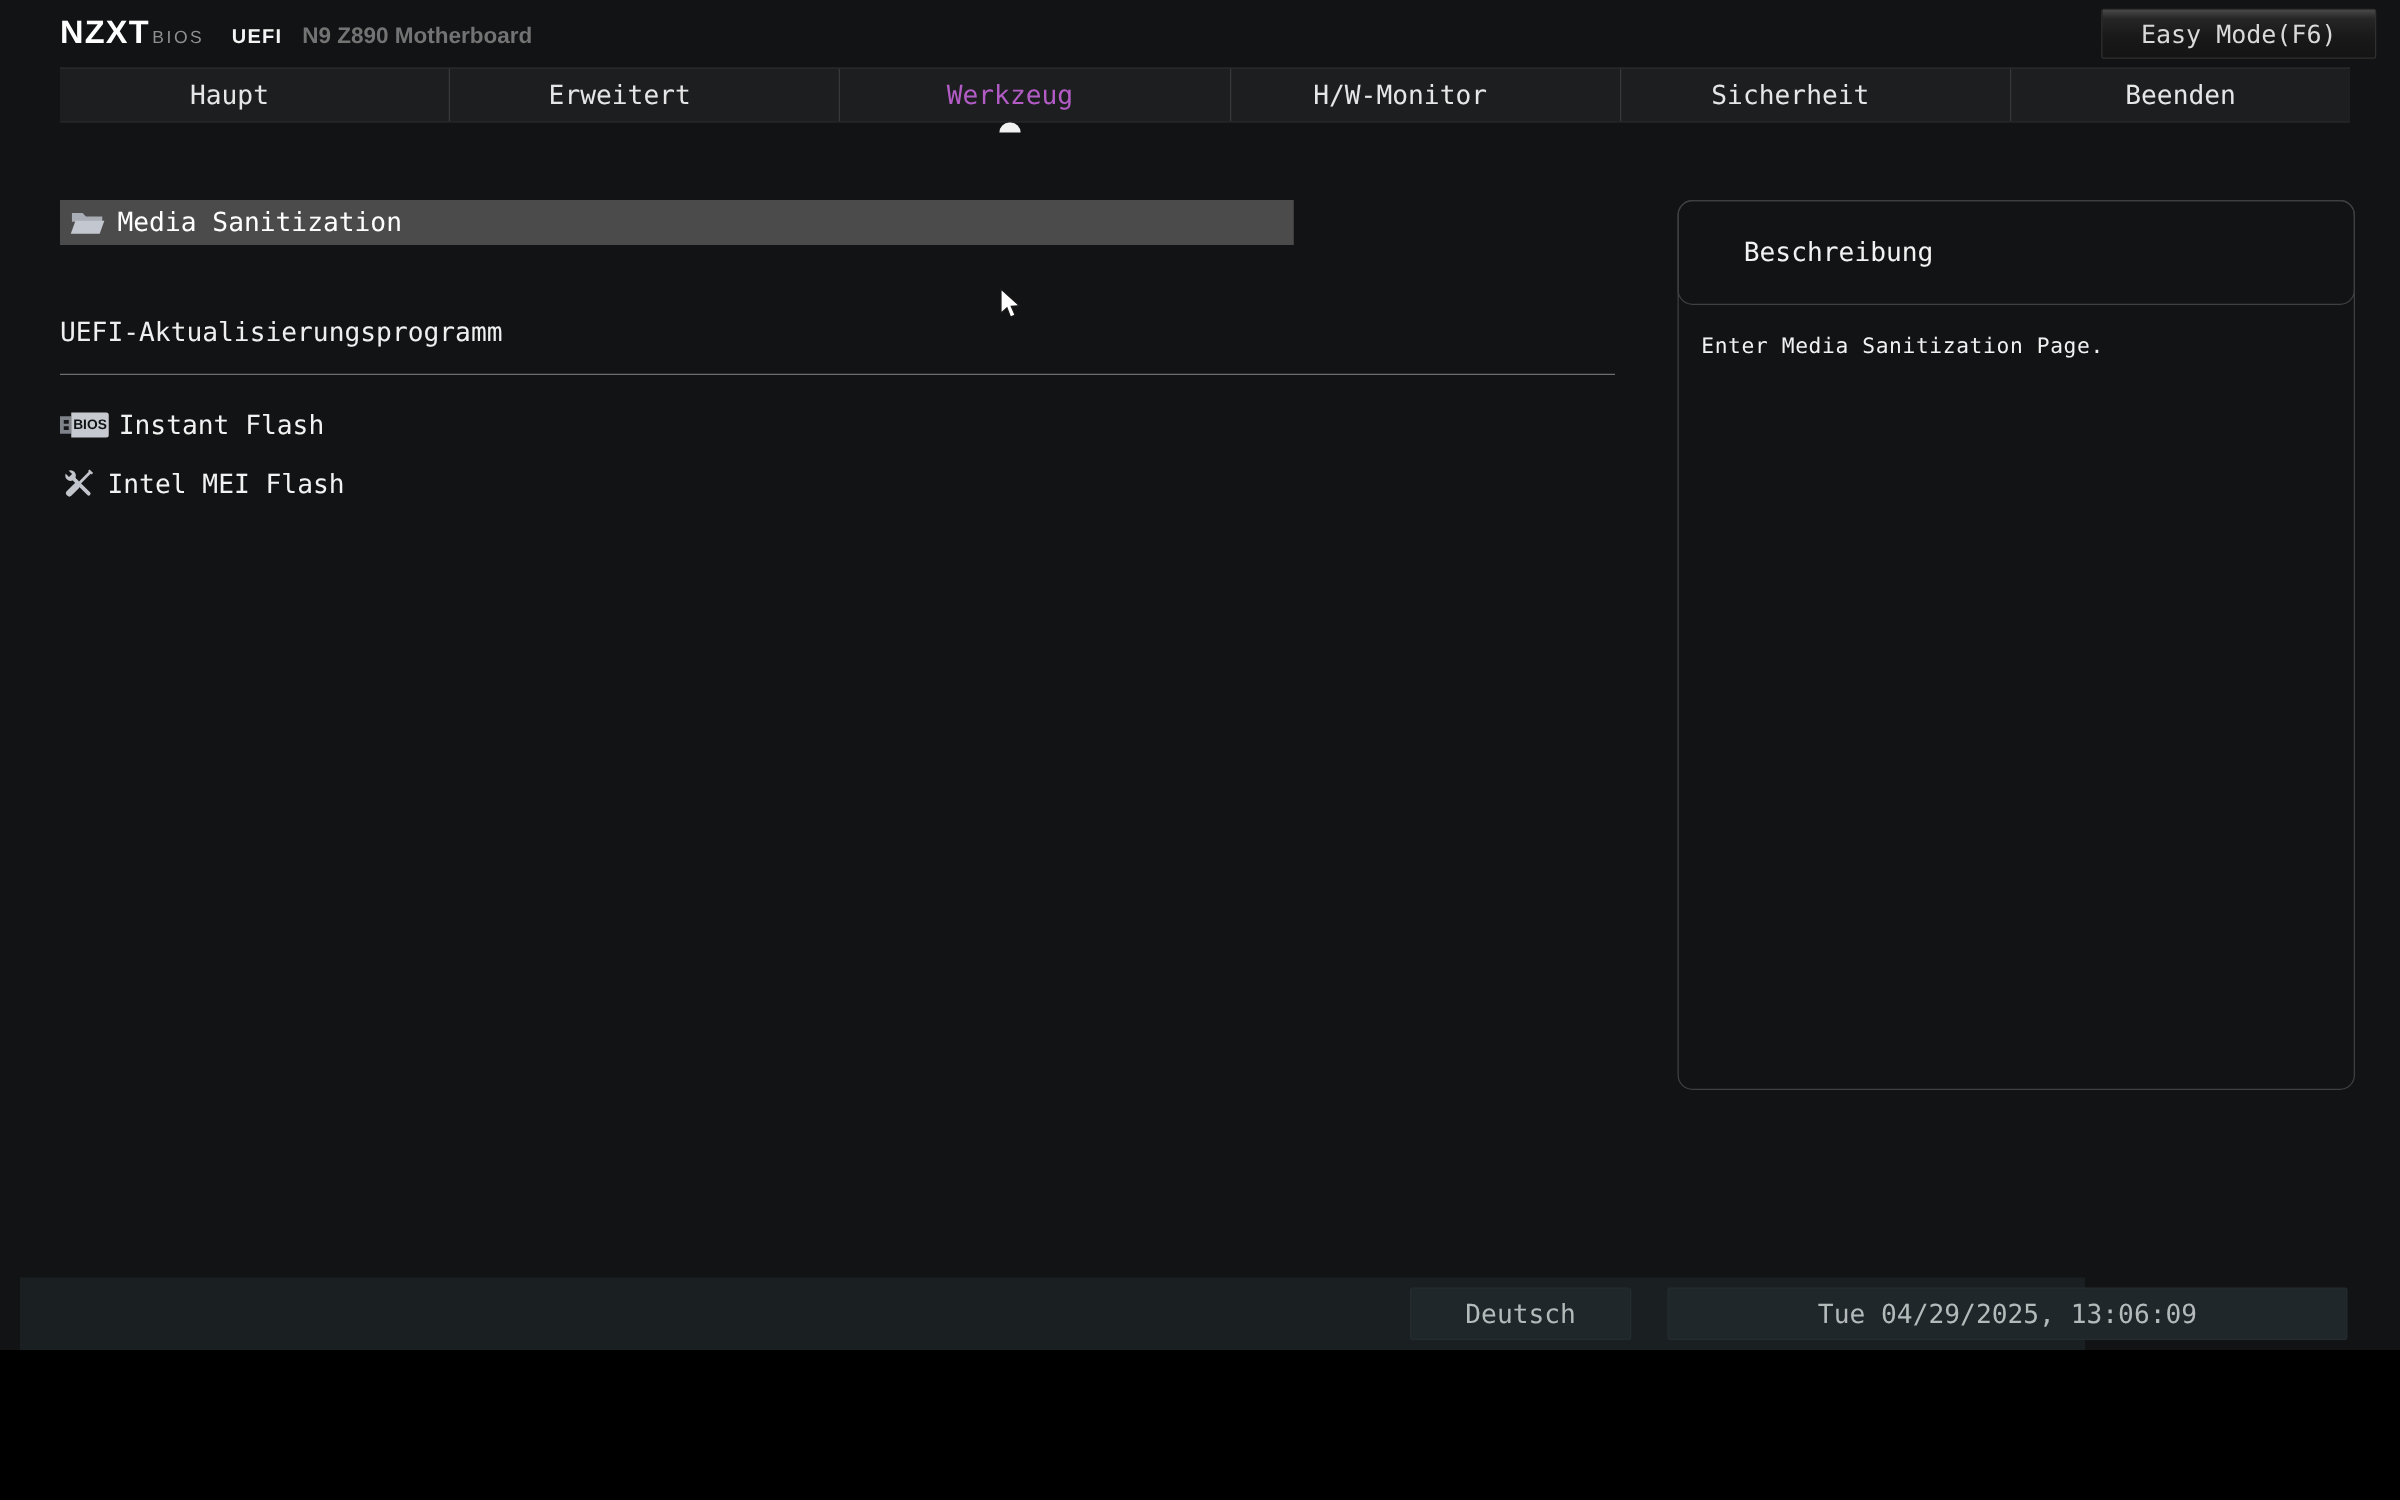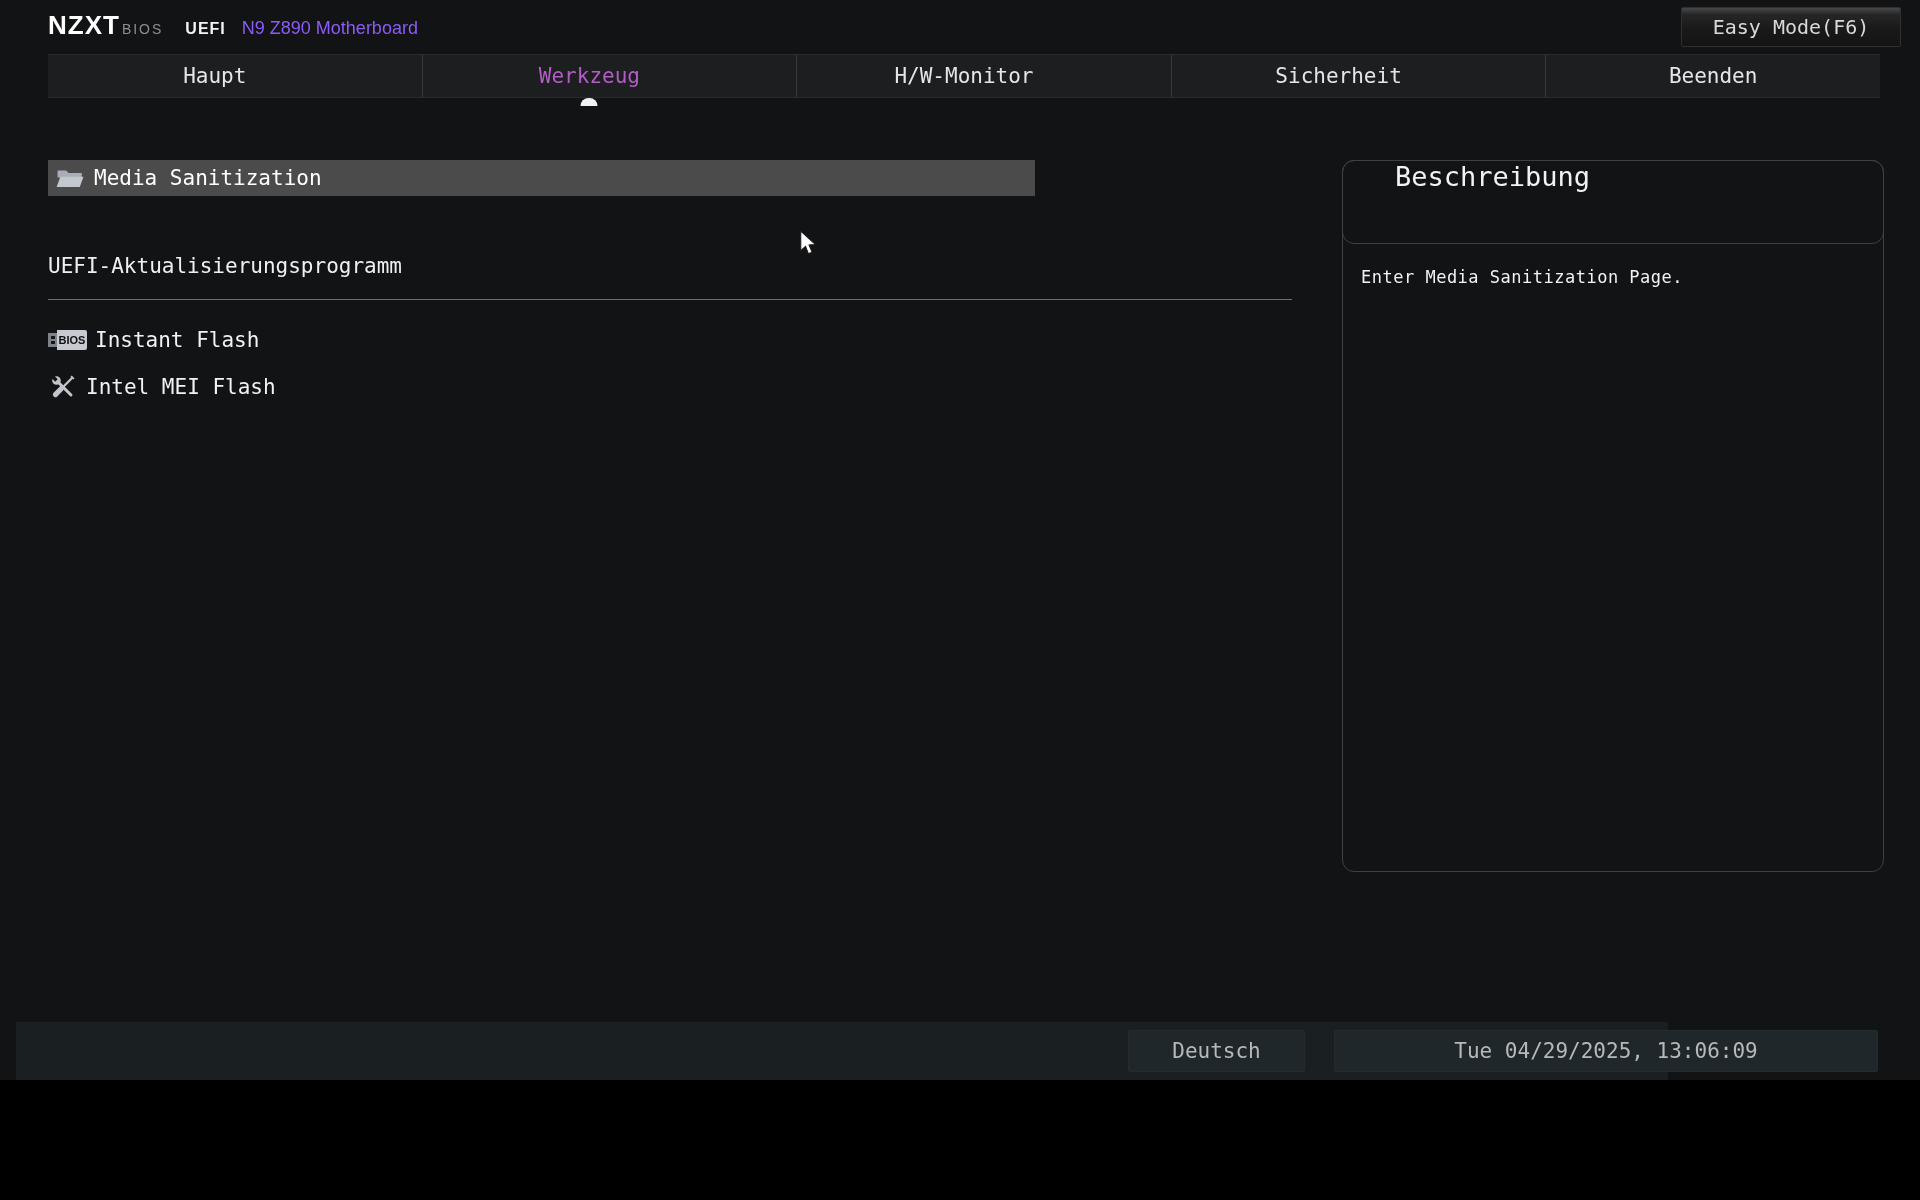--- a/index.html
+++ b/index.html
@@ -7,21 +7,21 @@
   body { font-family:"DejaVu Sans Mono", monospace; color:#e8e8e8; }
   .screen { position:relative; width:1920px; height:1200px; background:#121314; overflow:hidden; }
 
   
   .topbar { position:absolute; top:0; left:0; width:1920px; height:52px; background:#121314; }
   .logo { position:absolute; left:48px; top:10px; display:flex; align-items:baseline;
           font-family:"Liberation Sans", sans-serif; }
   .brand { font-size:26px; font-weight:bold; color:#ffffff; letter-spacing:1px; }
   .brand-sub { font-size:14px; color:#8f8f8f; letter-spacing:2px; margin-left:2px; }
   .fw { font-size:16px; font-weight:bold; color:#f4f4f4; margin-left:22px; letter-spacing:1px; }
-  .board { font-size:18px; font-weight:normal; color:#8b5cf6; margin-left:16px; }
+  .board { font-size:18px; font-weight:bold; color:#737373; margin-left:16px; }
   .easy-mode { position:absolute; left:1681px; top:7px; width:220px; height:40px;
                background:linear-gradient(180deg,#484848 0%,#262626 18%,#191919 55%,#141414 100%);
                border:1px solid #303030; border-radius:2px; color:#d9d9d9;
                font-family:"DejaVu Sans Mono", monospace; font-size:20px; cursor:pointer; }
 
   
   .tabs { position:absolute; top:54px; left:48px; width:1832px; height:44px; display:flex;
           background:#1d1e20; border-top:1px solid #2b2c2e; border-bottom:1px solid #28292b;gap:40px; }
   .tab { position:relative; flex:1 1 0; display:flex; align-items:center; justify-content:center;
          font-size:21px; color:#e6e6e6; border-left:1px solid #37383a; cursor:pointer; }
@@ -52,22 +52,22 @@
   .usb-body { display:inline-flex; align-items:center; justify-content:center; width:30px; height:20px;
               background:#c6c9cf; color:#101114; font-size:11px; font-weight:bold;
               font-family:"Liberation Sans", sans-serif; letter-spacing:0; border-radius:0 2px 2px 0; }
 
   .tools-icon { display:inline-flex; width:30px; height:30px; }
 
   
   .desc-panel { position:absolute; left:1342px; top:160px; width:542px; height:712px;
                 border:1px solid #3e4042; border-radius:12px; background:#121314; }
   .desc-header { position:absolute; top:-1px; left:-1px; right:-1px; height:84px;
-                 border:1px solid #3e4042; border-radius:12px; display:flex; 
-                 padding-left:52px; font-size:27px; color:#f2f2f2; }
+                 border:1px solid #3e4042; border-radius:12px; display:flex; align-items:center;
+                 padding-left:52px; font-size:21px; color:#f2f2f2; }
   .desc-body { position:absolute; top:103px; left:18px; right:14px; font-size:17px;
                letter-spacing:0.5px; color:#f2f2f2; line-height:27px; }
 
   
   .statusbar { position:absolute; left:16px; top:1022px; width:1652px; height:58px; background:#1a2022; }
   .status-cell { position:absolute; top:8px; height:42px; background:#20272a; border:1px solid #252c2f;
                  border-radius:2px; display:flex; align-items:center; justify-content:center;
                  font-size:21px; color:#b4baba; }
   .lang { left:1112px; width:177px; cursor:pointer; }
   .datetime { left:1318px; width:544px; }
@@ -86,20 +86,23 @@
       <span class="brand-sub">BIOS</span>
       <span class="fw">UEFI</span>
       <span class="board">N9 Z890 Motherboard</span>
     </div>
     <button class="easy-mode">Easy Mode(F6)</button>
   </header>
 
   <nav class="tabs">
     <div class="tab">
       <span class="tab-label">Haupt</span>
+    </div>
+    <div class="tab">
+      <span class="tab-label">Erweitert</span>
     </div>
     <div class="tab active">
       <span class="tab-label">Werkzeug</span>
       <span class="tab-indicator"></span>
     </div>
     <div class="tab">
       <span class="tab-label">H/W-Monitor</span>
     </div>
     <div class="tab">
       <span class="tab-label">Sicherheit</span>

